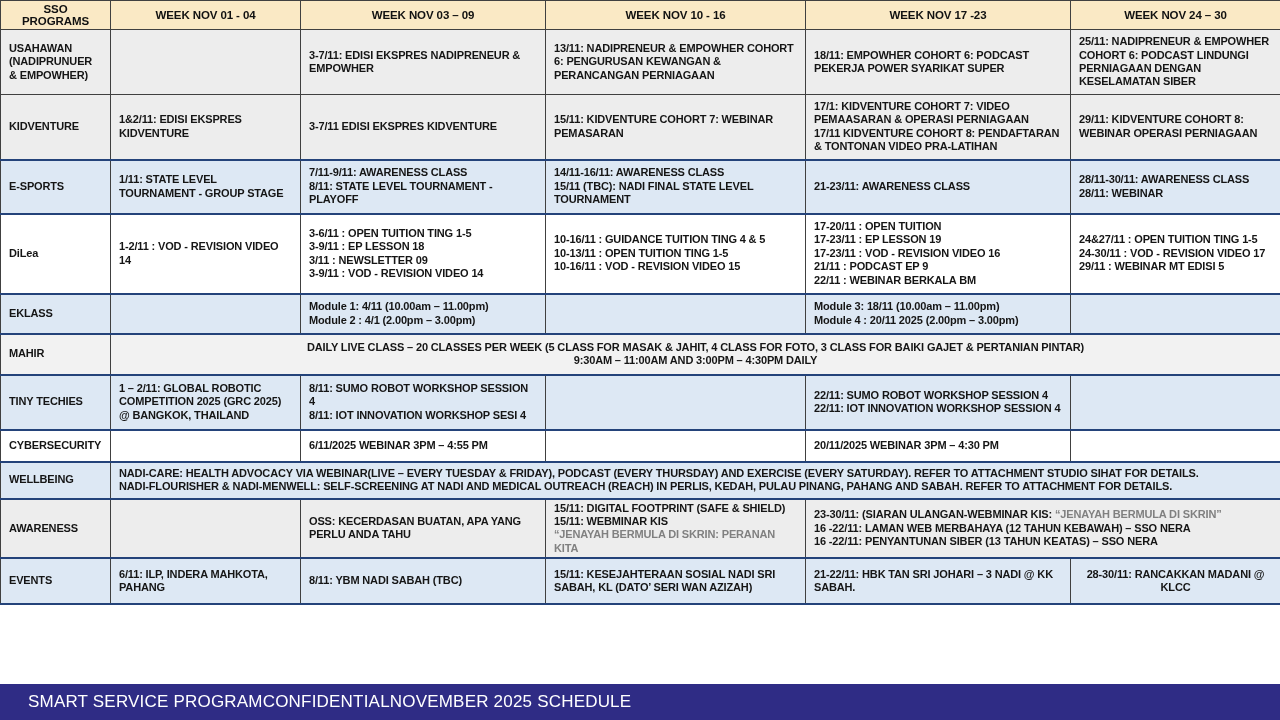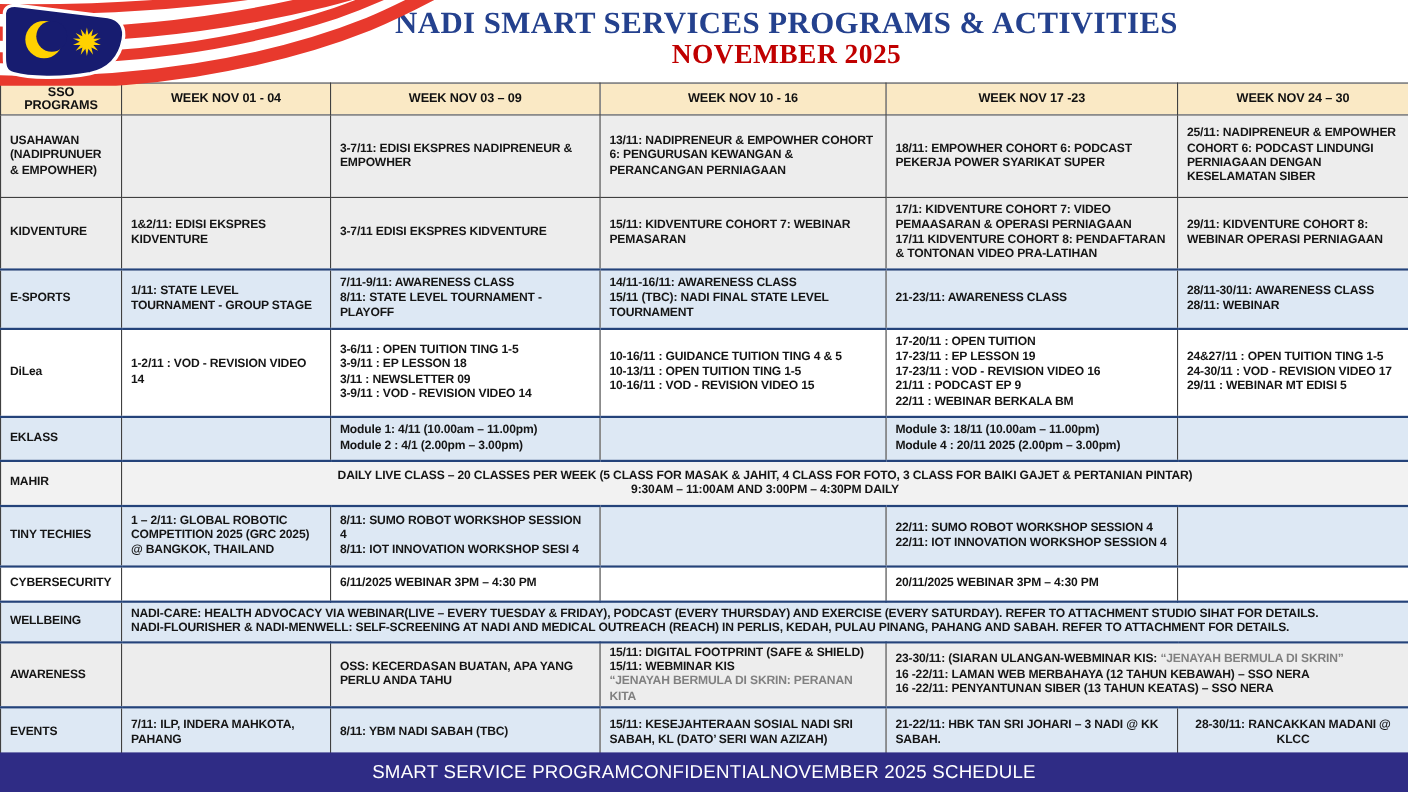--- a/index.html
+++ b/index.html
@@ -42,47 +42,29 @@
   .row-light td{background:var(--row-light);}
   .row-blue  td{background:var(--row-blue);
     border-top:2px solid var(--blue-row-border);
     border-bottom:2px solid var(--blue-row-border);}
   .muted{color:var(--muted-text);}
   .line{margin:0;}
   
   .footer{
     position:absolute;left:0;bottom:0;width:1280px;height:36px;
     background:var(--footer-bg);color:var(--footer-text);
-    display:flex;align-items:center;justify-content:center;
+    display:flex;align-items:center;justify-content:flex-start;
     padding:0 28px;box-sizing:border-box;font-size:17px;letter-spacing:.2px;
   }
 </style>
 </head>
 <body>
 
 <div class="page">
 
-  <div class="masthead">
-    <svg class="flag" width="470" height="78" viewBox="0 0 470 78" aria-hidden="true">
-      <g fill="none" style="stroke:var(--flag-red);">
-        <path d="M-12,8 C90,10 180,4 260,-10 L330,-24" stroke-width="9"></path>
-        <path d="M-12,30 C100,36 205,22 295,0 C335,-10 365,-20 395,-30" stroke-width="13"></path>
-        <path d="M-12,52 C110,58 220,40 305,12 C345,-2 372,-16 398,-30" stroke-width="10"></path>
-        <path d="M-12,74 C120,80 245,58 335,22 C368,8 390,-4 412,-16" stroke-width="12"></path>
-      </g>
-      <path d="M4,12 C4,7 9,4 16,5 L98,15 C110,17 114,26 112,36 C109,52 100,63 82,67 C56,72 26,71 12,67 C5,65 4,60 4,52 Z" style="fill:var(--flag-blue);stroke:#ffffff;stroke-width:3;"></path>
-      <circle cx="40" cy="36" r="17" style="fill:var(--flag-yellow);"></circle>
-      <circle cx="47" cy="33" r="14" style="fill:var(--flag-blue);"></circle>
-      <polygon transform="translate(79,38)" style="fill:var(--flag-yellow);" points="0,-13 1.4,-6.3 5.6,-11.7 4.1,-5.1 10.2,-8.1 5.9,-2.8 12.7,-2.9 6.5,0 12.7,2.9 5.9,2.8 10.2,8.1 4.1,5.1 5.6,11.7 1.4,6.3 0,13 -1.4,6.3 -5.6,11.7 -4.1,5.1 -10.2,8.1 -5.9,2.8 -12.7,2.9 -6.5,0 -12.7,-2.9 -5.9,-2.8 -10.2,-8.1 -4.1,-5.1 -5.6,-11.7 -1.4,-6.3"></polygon>
-    </svg>
-    <div class="titles">
-      <div class="title-main">NADI SMART SERVICES PROGRAMS &amp; ACTIVITIES</div>
-      <div class="title-sub">NOVEMBER 2025</div>
-    </div>
-  </div>
 
   <table class="schedule">
     <colgroup>
       <col style="width:110px">
         <col style="width:190px">
         <col style="width:245px">
       <col style="width:260px">
         <col style="width:265px">
         <col style="width:210px">
     </colgroup>
@@ -90,21 +72,21 @@
       <tr style="height:28px">
         <th>SSO PROGRAMS</th>
         <th>WEEK NOV 01 - 04</th>
         <th>WEEK NOV 03 – 09</th>
         <th>WEEK NOV 10 - 16</th>
         <th>WEEK NOV 17 -23</th>
         <th>WEEK NOV 24 – 30</th>
       </tr>
     </thead>
     <tbody>
-        <tr class="row-gray" style="height: 75px;">
+        <tr class="row-gray" style="height: 65px;">
           <td class="label-cell">USAHAWAN (NADIPRUNUER &amp; EMPOWHER)</td>
           <td></td>
           <td>
             <div class="line"><span>3-7/11: EDISI EKSPRES NADIPRENEUR &amp; EMPOWHER</span></div>
           </td>
           <td>
             <div class="line"><span>13/11: NADIPRENEUR &amp; EMPOWHER COHORT 6: PENGURUSAN KEWANGAN &amp; PERANCANGAN PERNIAGAAN</span></div>
           </td>
           <td>
             <div class="line"><span>18/11: EMPOWHER COHORT 6: PODCAST PEKERJA POWER SYARIKAT SUPER</span></div>
@@ -216,21 +198,21 @@
           <td>
             <div class="line"><span>22/11: SUMO ROBOT WORKSHOP SESSION 4</span></div>
             <div class="line"><span>22/11: IOT INNOVATION WORKSHOP SESSION 4</span></div>
           </td>
           <td></td>
         </tr>
         <tr class="row-white" style="height: 32px;">
           <td class="label-cell">CYBERSECURITY</td>
           <td></td>
           <td>
-            <div class="line"><span>6/11/2025 WEBINAR 3PM – 4:30 PM</span></div>
+            <div class="line"><span>6/11/2025 WEBINAR 3PM – 4:55 PM</span></div>
           </td>
           <td></td>
           <td>
             <div class="line"><span>20/11/2025 WEBINAR 3PM – 4:30 PM</span></div>
           </td>
           <td></td>
         </tr>
         <tr class="row-blue" style="height: 37px;">
           <td class="label-cell">WELLBEING</td>
           <td colspan="5" style="">
@@ -251,21 +233,21 @@
           </td>
           <td colspan="2">
             <div class="line"><span>23-30/11: (SIARAN ULANGAN-WEBMINAR KIS: </span><span class="muted">“JENAYAH BERMULA DI SKRIN”</span></div>
             <div class="line"><span>16 -22/11: LAMAN WEB MERBAHAYA (12 TAHUN KEBAWAH) – SSO NERA</span></div>
             <div class="line"><span>16 -22/11: PENYANTUNAN SIBER (13 TAHUN KEATAS) – SSO NERA</span></div>
           </td>
         </tr>
         <tr class="row-blue" style="height: 46px;">
           <td class="label-cell">EVENTS</td>
           <td>
-            <div class="line"><span>7/11: ILP, INDERA MAHKOTA, PAHANG</span></div>
+            <div class="line"><span>6/11: ILP, INDERA MAHKOTA, PAHANG</span></div>
           </td>
           <td>
             <div class="line"><span>8/11: YBM NADI SABAH (TBC)</span></div>
           </td>
           <td>
             <div class="line"><span>15/11: KESEJAHTERAAN SOSIAL NADI SRI SABAH, KL (DATO’ SERI WAN AZIZAH)</span></div>
           </td>
           <td>
             <div class="line"><span>21-22/11: HBK TAN SRI JOHARI – 3 NADI @ KK SABAH.</span></div>
           </td>

